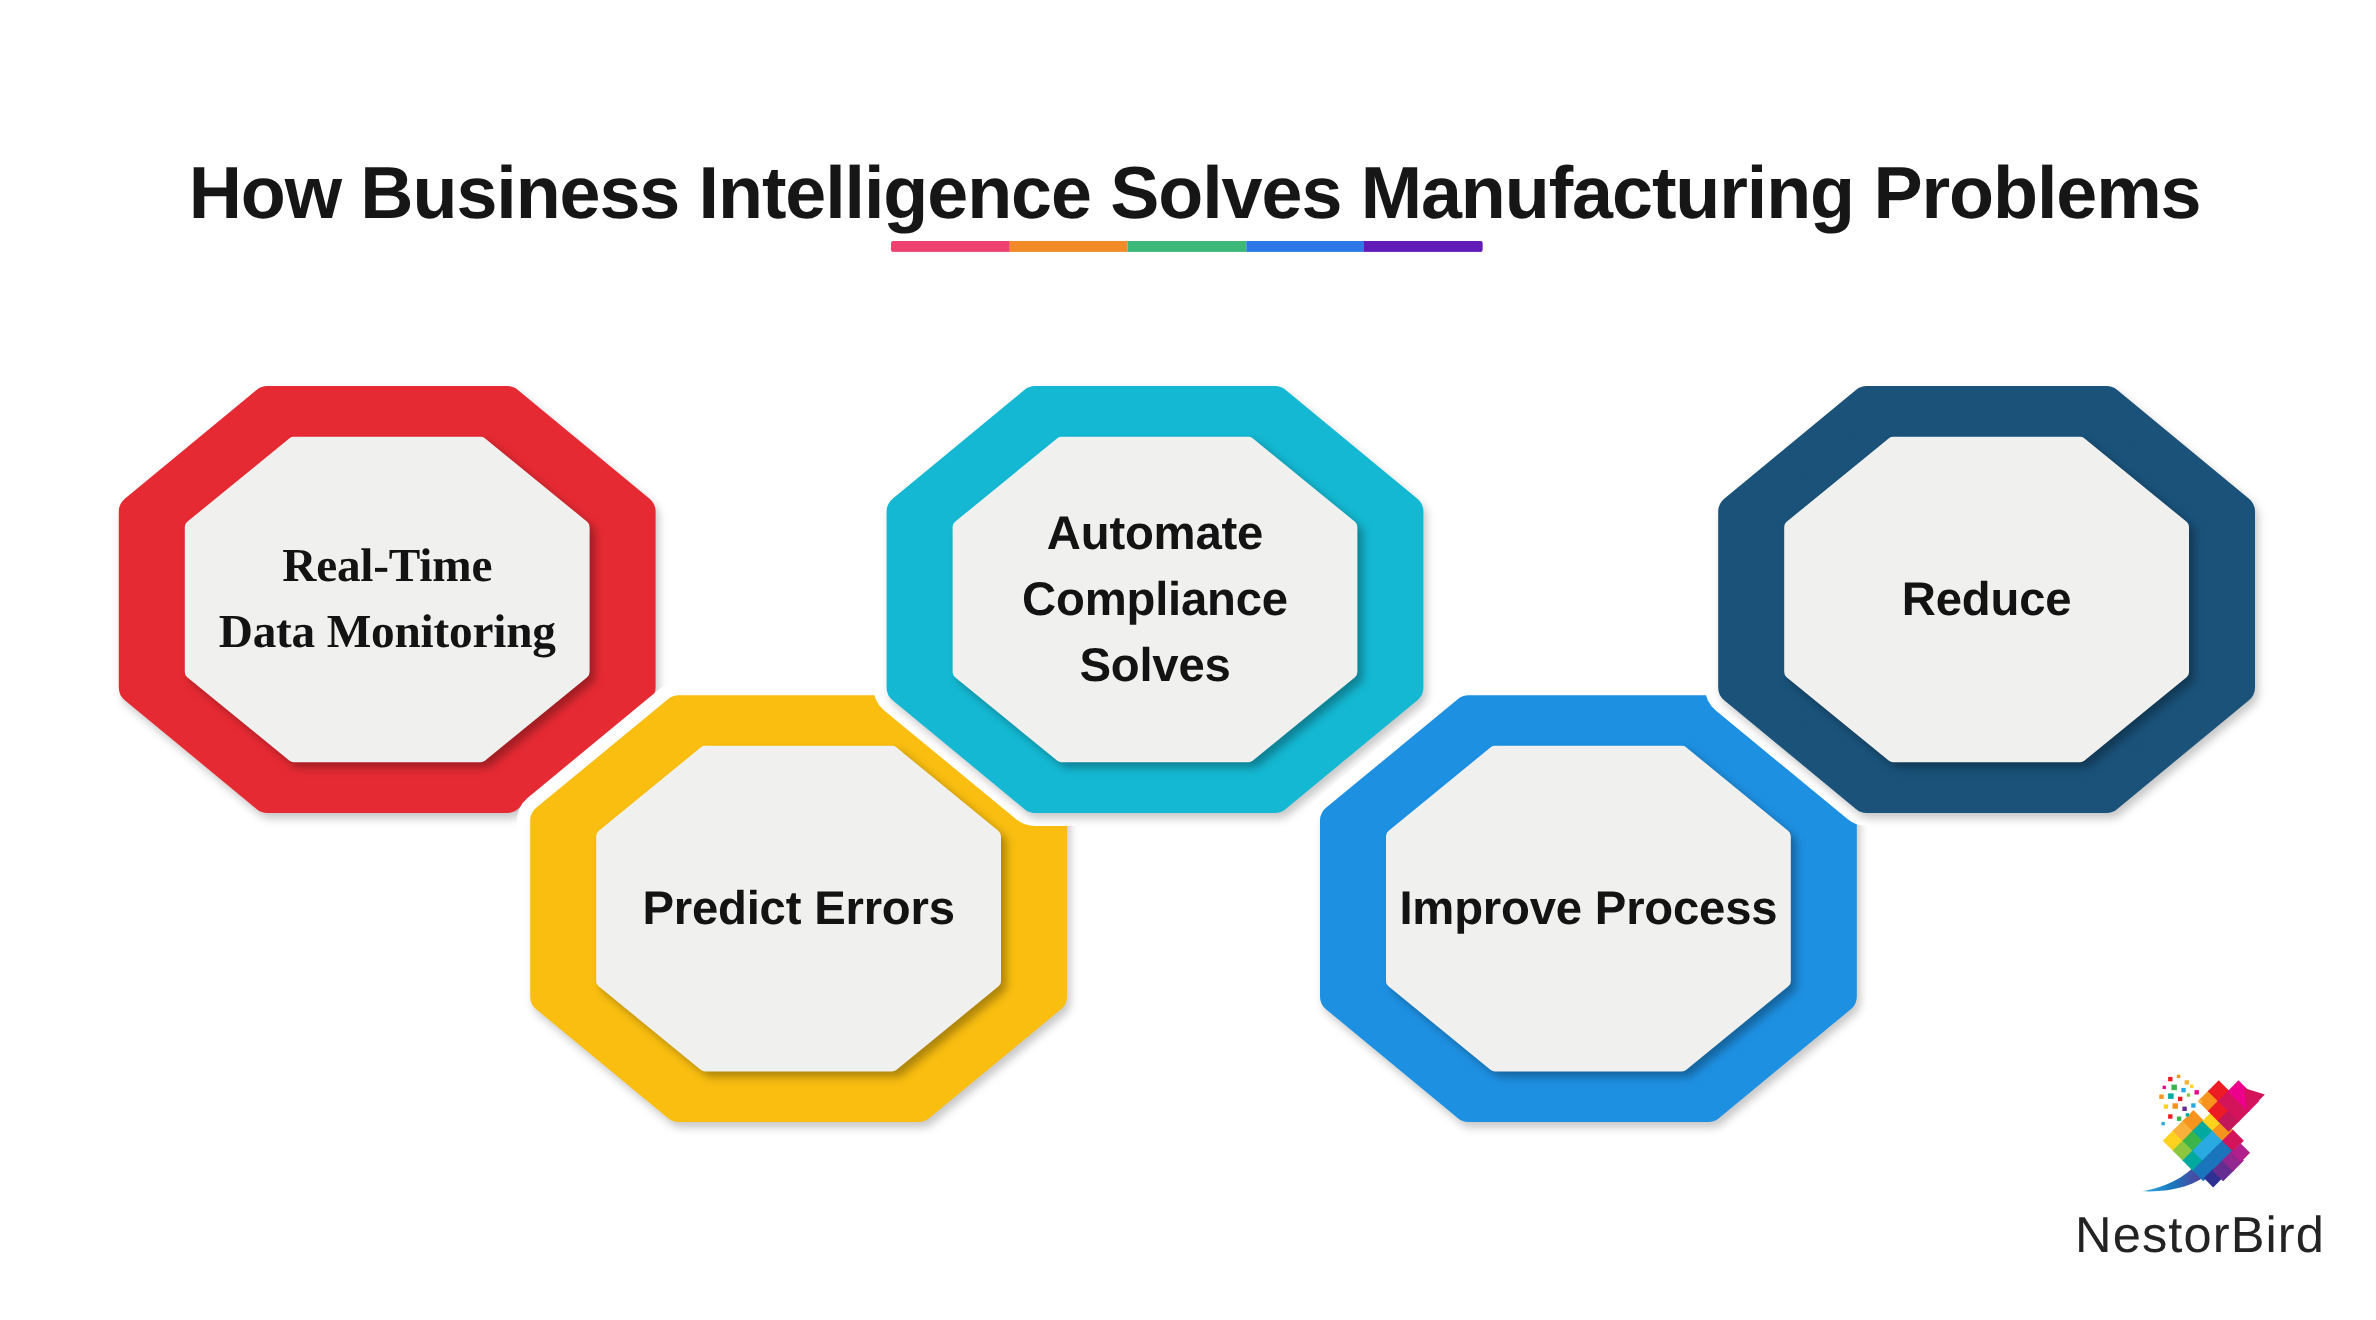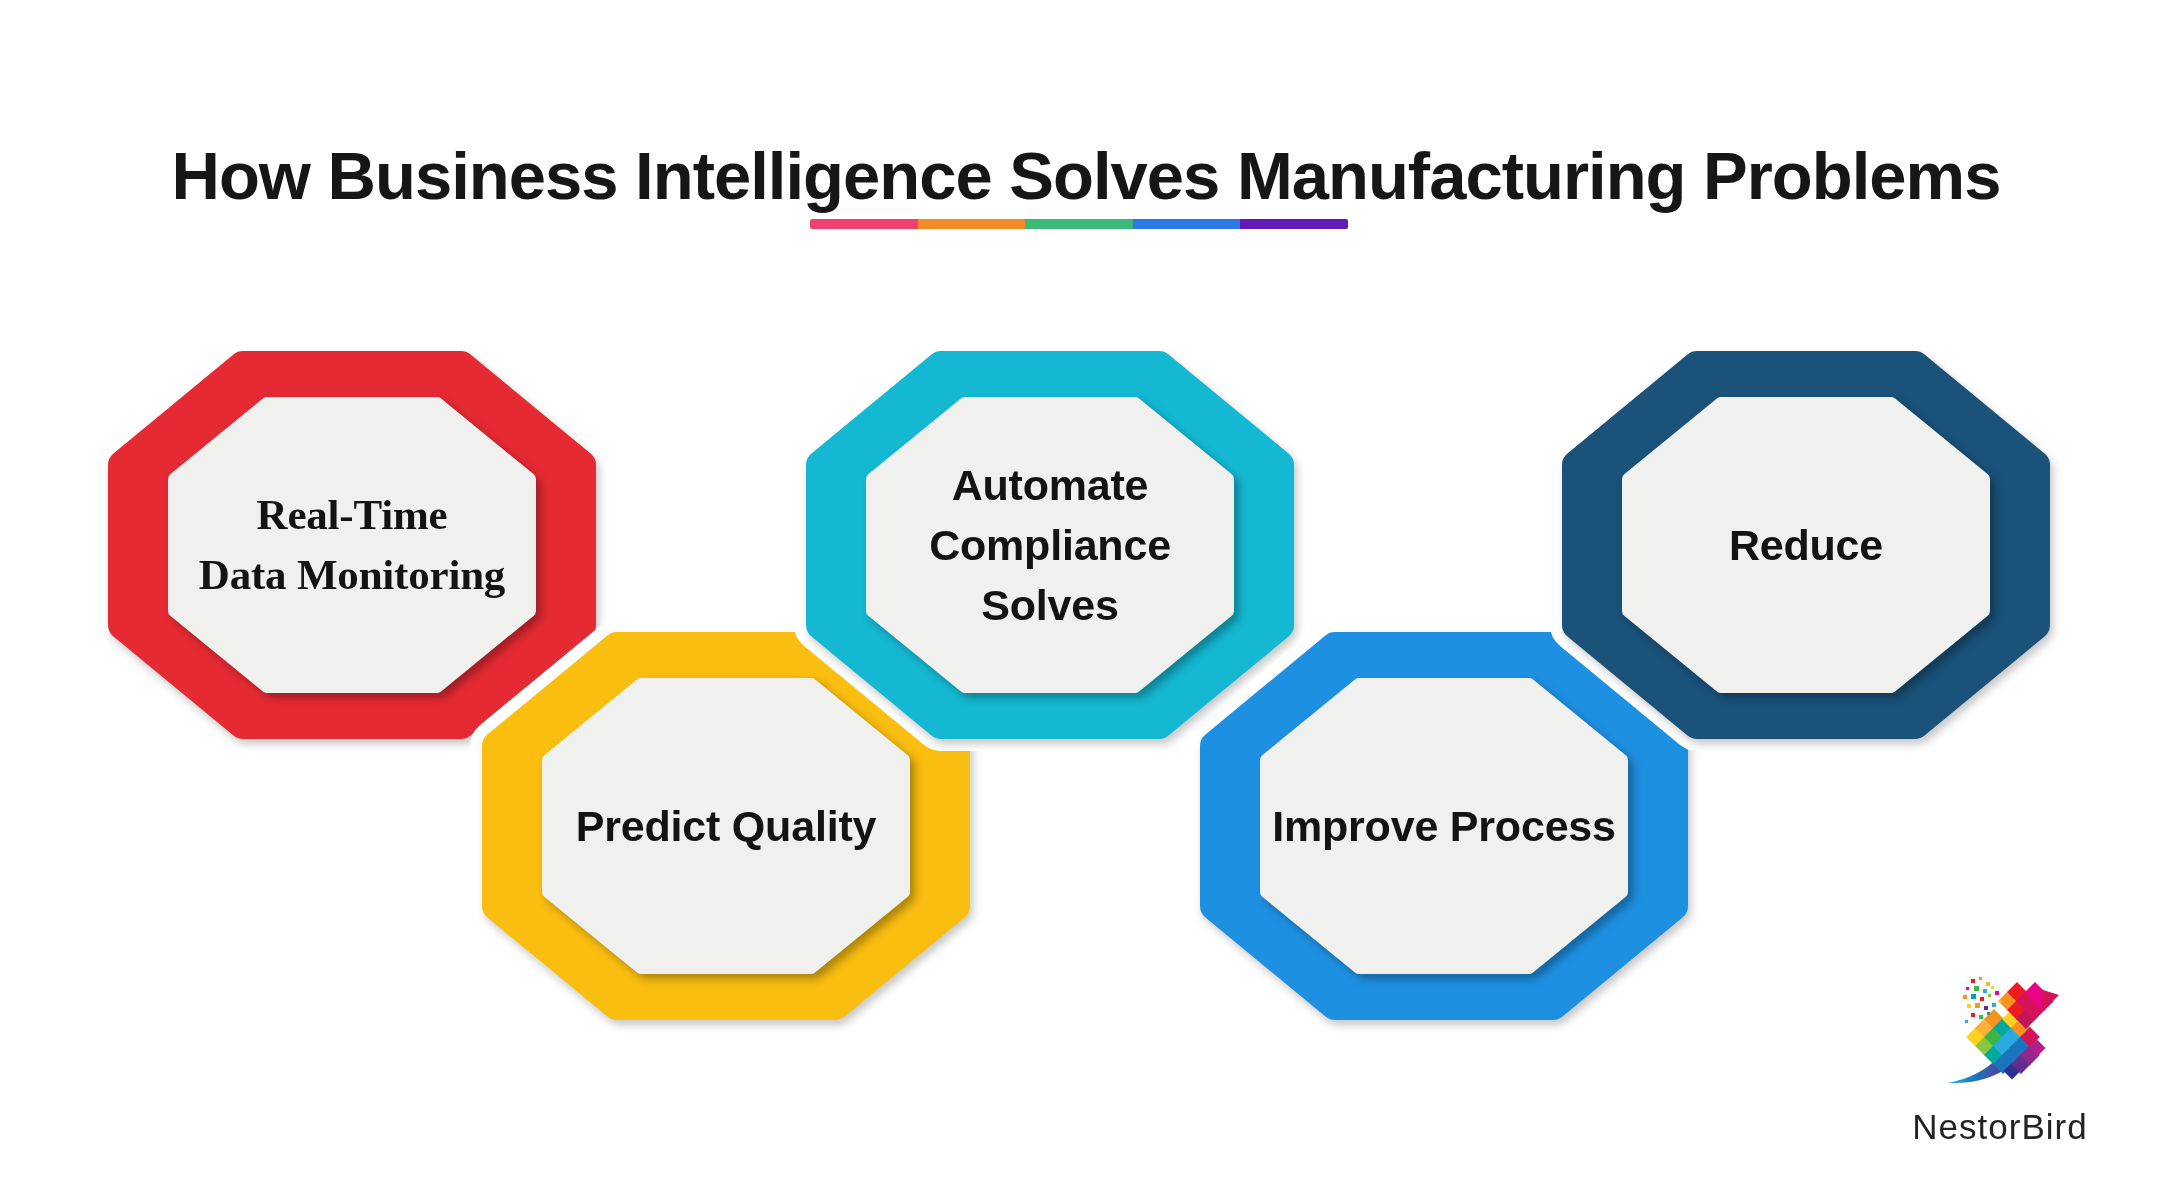--- a/index.html
+++ b/index.html
@@ -40,21 +40,21 @@
   .oct-3{left:790px;top:335px;}
   .oct-4{left:1184px;top:616px;}
   .oct-5{left:1546px;top:335px;align-items:center;}
 
   .brand{
     position:absolute;left:1900px;top:975px;width:200px;
     display:flex;flex-direction:column;align-items:center;
   }
   .brand svg{width:120px;height:120px;display:block;}
   .brand-name{
-    margin-top:12px;font-size:35px;font-weight:400;color:#232323;
+    font-size:46px;font-weight:400;color:#232323;
     letter-spacing:1px;white-space:nowrap;
   }
 </style>
 </head>
 <body>
 
 <div class="stage">
 
   <h1 class="page-title">How Business Intelligence Solves Manufacturing Problems</h1>
 
@@ -78,21 +78,21 @@
     </div>
   </div>
 
   <div class="octagon oct-2">
     <svg viewBox="0 0 520 420">
       <polygon points="151,31 369,31 489,130 489,290 369,389 151,389 31,290 31,130" fill="#fff" stroke="#fff" stroke-width="54" stroke-linejoin="round"></polygon>
       <polygon class="oct-ring" points="151,31 369,31 489,130 489,290 369,389 151,389 31,290 31,130" stroke-width="30" stroke-linejoin="round" style="fill: rgb(249, 190, 16); stroke: rgb(249, 190, 16);"></polygon>
       <polygon class="oct-inner" points="175,68 345,68 438,144 438,276 345,352 175,352 82,276 82,144" stroke-width="12" stroke-linejoin="round" style="fill: rgb(240, 240, 238); stroke: rgb(240, 240, 238);"></polygon>
     </svg>
     <div class="oct-label">
-      <span>Predict Quality</span>
+      <span>Predict Errors</span>
     </div>
   </div>
 
   <div class="octagon oct-3">
     <svg viewBox="0 0 520 420">
       <polygon points="151,31 369,31 489,130 489,290 369,389 151,389 31,290 31,130" fill="#fff" stroke="#fff" stroke-width="54" stroke-linejoin="round"></polygon>
       <polygon class="oct-ring" points="151,31 369,31 489,130 489,290 369,389 151,389 31,290 31,130" stroke-width="30" stroke-linejoin="round" style="fill: rgb(20, 184, 211); stroke: rgb(20, 184, 211);"></polygon>
       <polygon class="oct-inner" points="175,68 345,68 438,144 438,276 345,352 175,352 82,276 82,144" stroke-width="12" stroke-linejoin="round" style="fill: rgb(240, 240, 238); stroke: rgb(240, 240, 238);"></polygon>
     </svg>
     <div class="oct-label">

